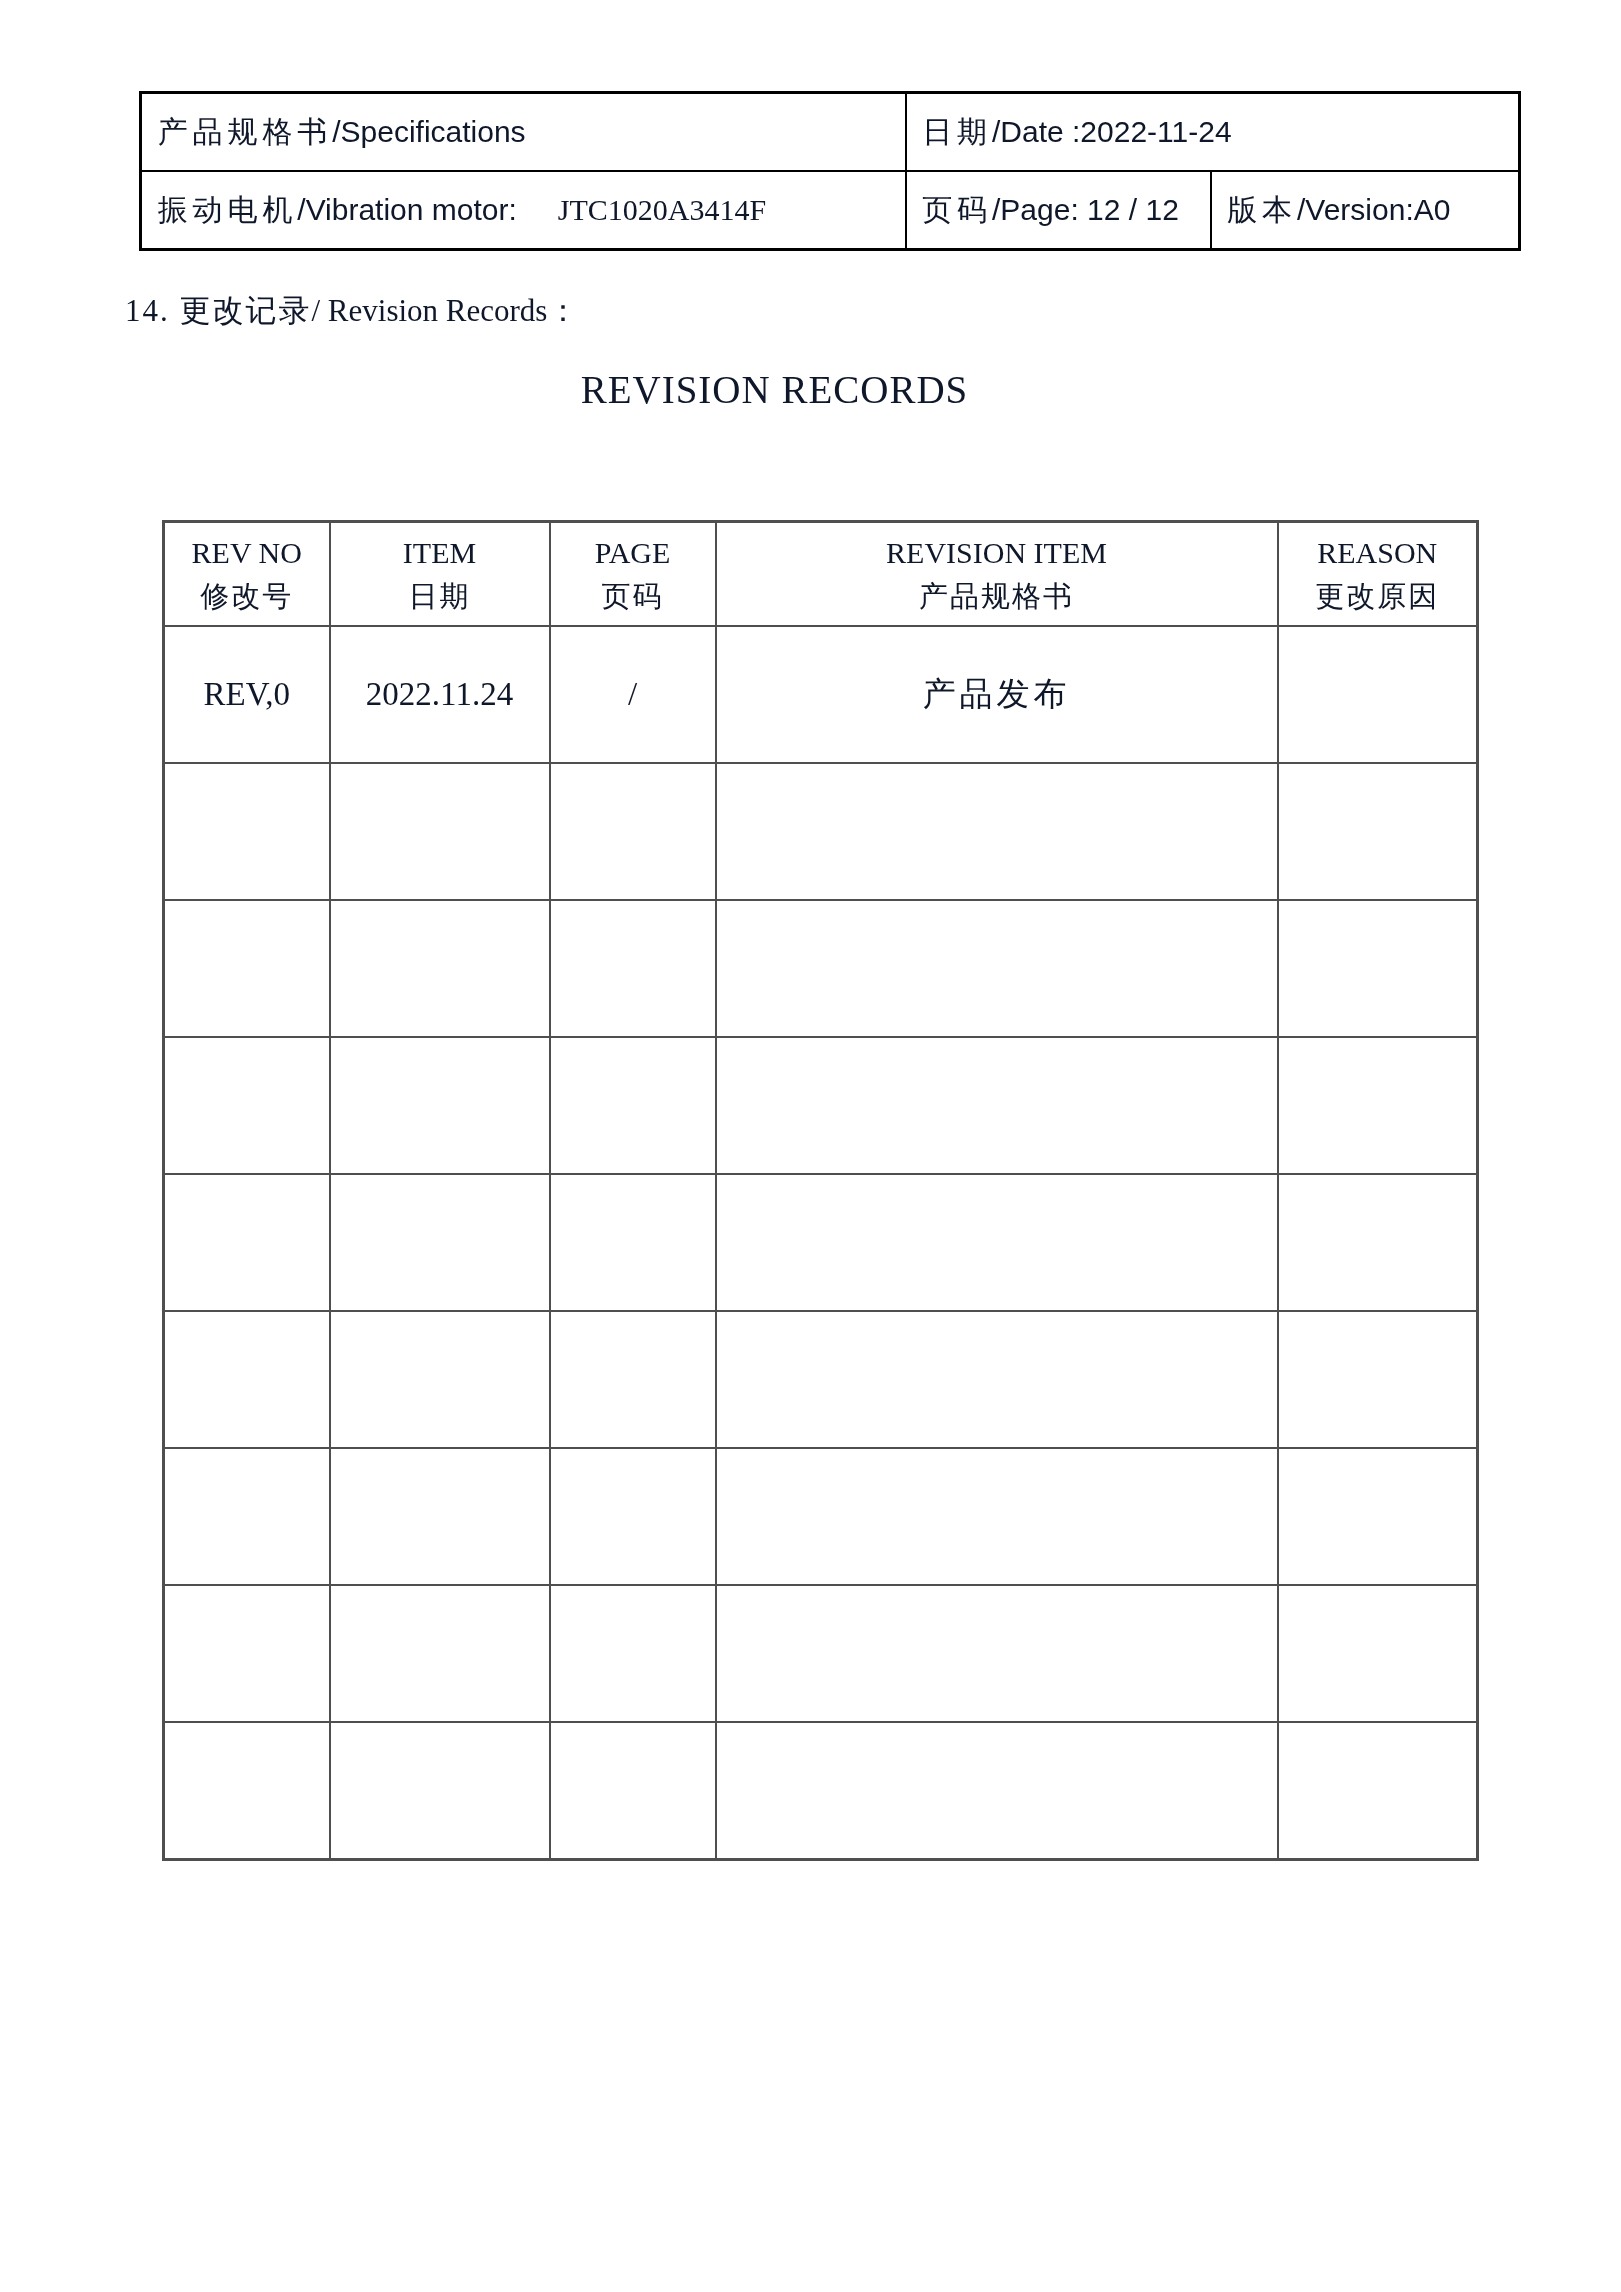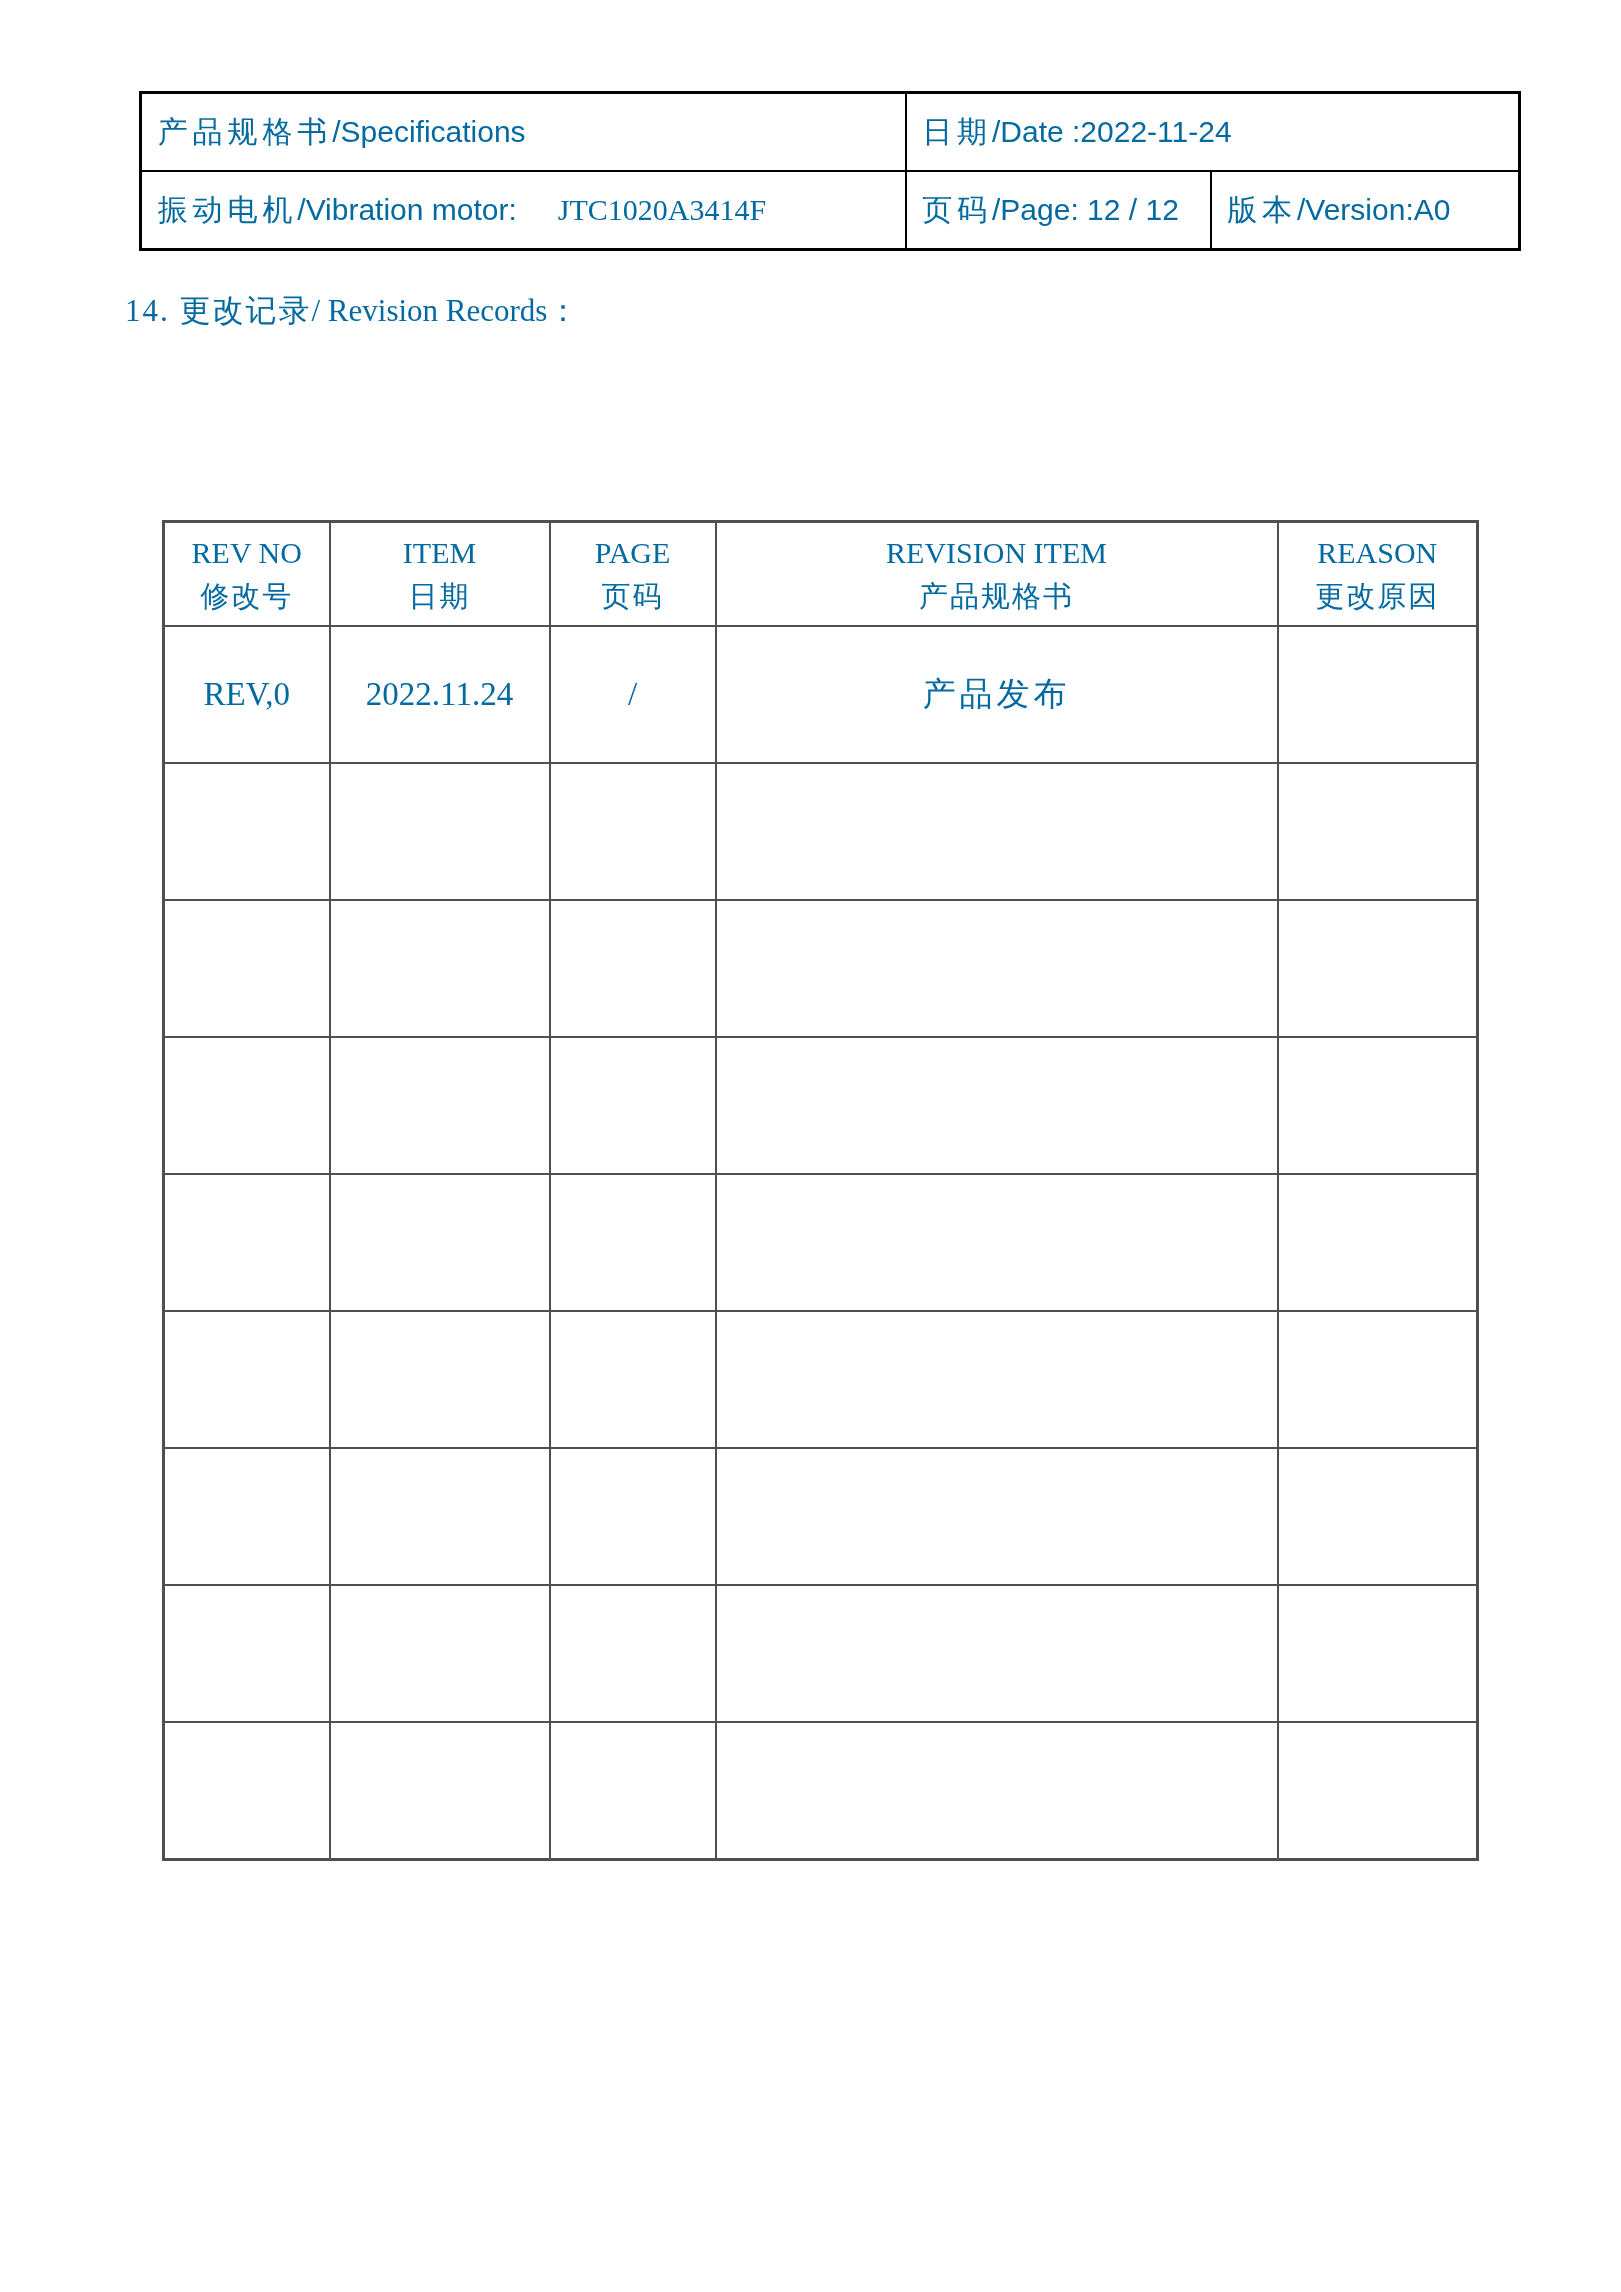--- a/index.html
+++ b/index.html
@@ -5,21 +5,21 @@
   html, body {
     margin: 0;
     padding: 0;
     background: #ffffff;
   }
   .page {
     position: relative;
     width: 1621px;
     height: 2293px;
     background: #ffffff;
-    color: #0369a1;
+    color: #0f172a;
     font-family: "Liberation Serif", serif;
     overflow: hidden;
   }
 
   
   .header-table {
     position: absolute;
     left: 139px;
     top: 91px;
     width: 1379px;
@@ -140,20 +140,21 @@
         <span class="zh">版本</span><span>/Version:A0</span>
       </td>
     </tr>
   </tbody>
     </table>
 
   <div class="section-heading">
     <span class="zh">14. 更改记录</span><span>/ Revision Records：</span>
   </div>
 
+  <div class="title-en">REVISION RECORDS</div>
 
   <table class="rev-table">
     <colgroup>
       <col style="width:166px">
       <col style="width:220px">
       <col style="width:166px">
       <col style="width:562px">
       <col style="width:200px">
     </colgroup>
     <tbody>

